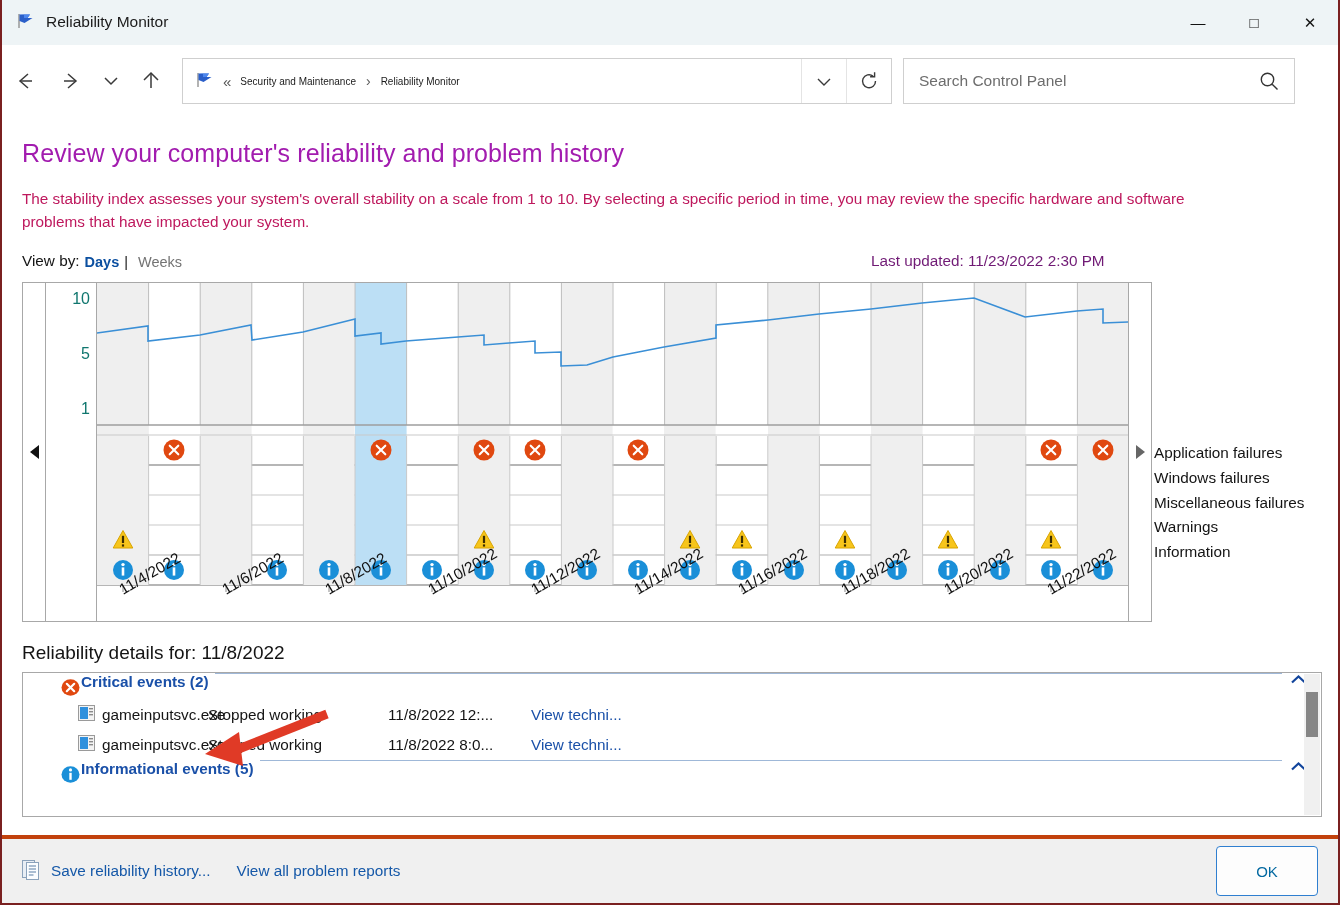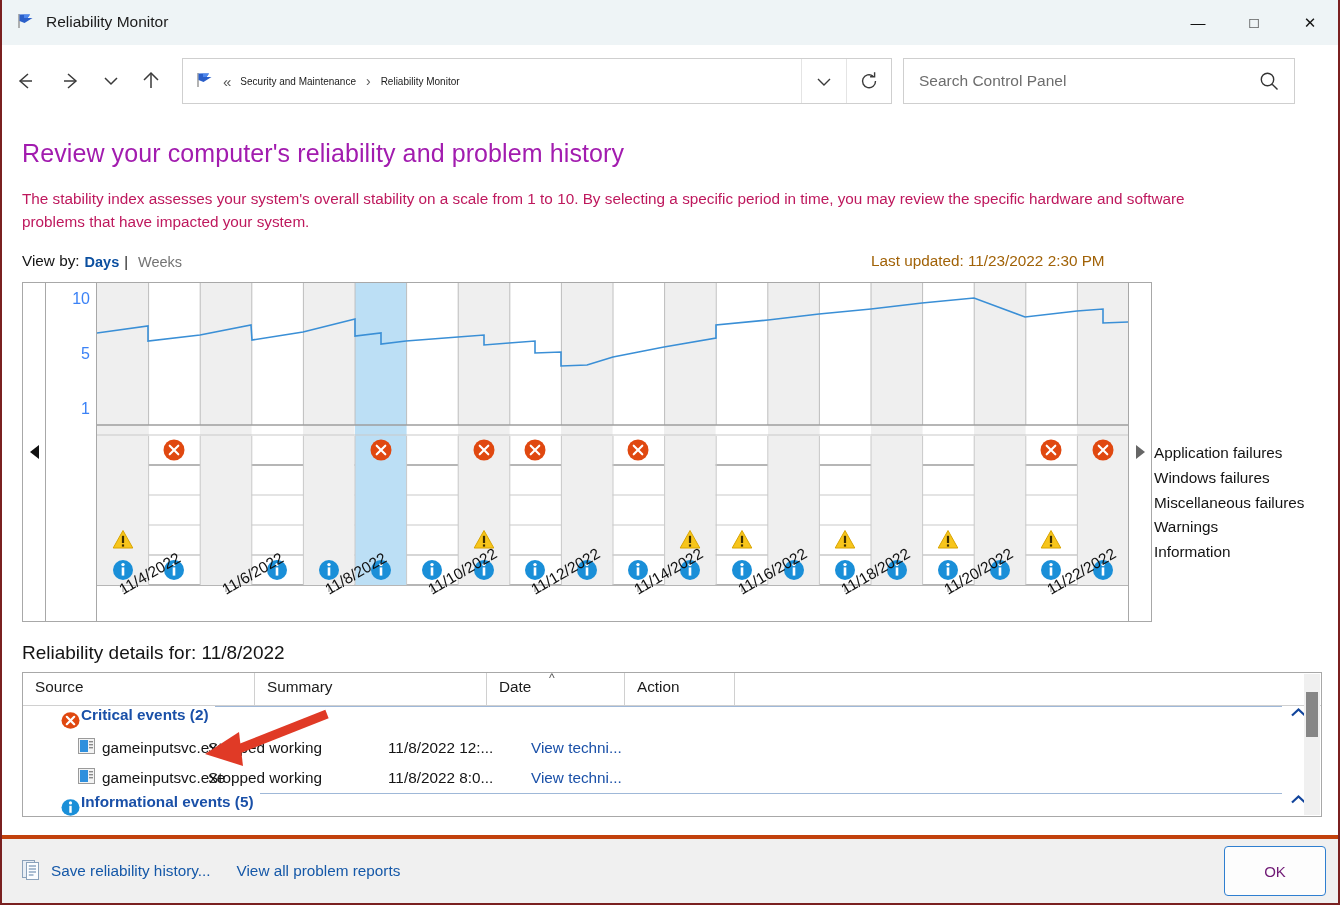--- a/index.html
+++ b/index.html
@@ -59,35 +59,35 @@
     font-size:25px;font-weight:400;color:#a21caf;margin:22px 0 0 0;letter-spacing:.1px;
   }
   p.desc{
     font-size:15.3px;line-height:1.5;color:#be185d;margin:20px 0 0 0;width:1190px;
   }
   .viewrow{display:flex;align-items:flex-end;margin-top:18px;}
   .viewby{font-size:15.3px;color:#141414;}
   .vb-link{color:#737373;margin-left:5px;}
   .vb-link.active{font-weight:bold;color:#0b4fa0;}
   .vb-pipe{color:#141414;margin:0 5px;}
-  .lastupd{position:absolute;left:869px;font-size:15.3px;color:#a16207;}
+  .lastupd{position:absolute;left:869px;font-size:15.3px;color:#701a75;}
   
   .chartwrap{
     position:relative;margin-top:12px;width:1130px;height:340px;
     box-sizing:border-box;border:1px solid #a8a8a8;background:#fff;
   }
   .leftarrow-col{position:absolute;left:0;top:0;width:22px;height:338px;
     border-right:1px solid #a8a8a8;display:flex;align-items:center;justify-content:center;background:#fff;}
   .rightarrow-col{position:absolute;right:0;top:0;width:22px;height:338px;
     border-left:1px solid #a8a8a8;display:flex;align-items:center;justify-content:center;background:#fff;}
   .tri{width:0;height:0;}
   .tri.l{border-top:7px solid transparent;border-bottom:7px solid transparent;border-right:9px solid #111;}
   .tri.r{border-top:7px solid transparent;border-bottom:7px solid transparent;border-left:9px solid #666;}
   .axis-col{position:absolute;left:23px;top:0;width:50px;height:338px;border-right:1px solid #a8a8a8;background:#fff;}
-  .ytick{position:absolute;right:6px;font-size:16px;color:#3b82f6;}
+  .ytick{position:absolute;right:6px;font-size:16px;color:#0f766e;}
   .plot{position:absolute;left:74px;top:0;right:23px;height:338px;overflow:hidden;}
   .plot svg{display:block;}
   .legend{position:absolute;left:1152px;top:441px;}
   .legend div{font-size:15.3px;color:#141414;line-height:24.8px;white-space:nowrap;}
   
   .details-label{font-size:19px;color:#141414;margin-top:20px;}
   .table-outer{
     margin-top:8px;width:1300px;height:145px;box-sizing:border-box;
     border:1px solid #a8a8a8;background:#fff;position:relative;overflow:hidden;
   }
@@ -109,23 +109,23 @@
   .vthumb{position:absolute;top:18px;left:2px;width:12px;height:45px;background:#868686;}
   .arrow-anno{position:absolute;left:185px;top:708px;pointer-events:none;}
   
   .footer{
     position:absolute;left:0;right:0;bottom:0;height:64px;background:#f0f0f0;
     border-top:4px solid #c2410c;display:flex;align-items:center;
   }
   .flink{color:#1558a8;font-size:15.3px;}
   .savewrap{display:flex;align-items:center;gap:9px;margin-left:20px;}
   .okbtn{
-    position:absolute;right:12px;width:102px;height:50px;box-sizing:border-box;
+    position:absolute;right:20px;width:102px;height:50px;box-sizing:border-box;
     border:1px solid #2f7fd0;background:#fdfdfd;border-radius:4px;
-    font-family:inherit;font-size:15px;color:#701a75;cursor:default;
+    font-family:inherit;font-size:15px;color:#0369a1;cursor:default;
   }
 </style>
 </head>
 <body>
 
 <div class="window">
 
   <div class="titlebar">
     <span class="title-flag">
       <svg width="20" height="20" viewBox="0 0 20 20">
@@ -428,29 +428,20 @@
       <div>Application failures</div>
       <div>Windows failures</div>
       <div>Miscellaneous failures</div>
       <div>Warnings</div>
       <div>Information</div>
     </div>
 
     <div class="details-label">Reliability details for: 11/8/2022</div>
 
     <div class="table-outer">
-      <div class="thead">
-        <div class="th" style="width:232px">Source</div>
-        <div class="th" style="width:232px">Summary</div>
-        <div class="th" style="width:138px;position:relative">
-          <span>Date</span>
-          <span class="sort-caret">^</span>
-        </div>
-        <div class="th" style="width:110px">Action</div>
-      </div>
 
       <div class="grp">
         <span class="grp-ic">
           <svg width="19" height="19" viewBox="0 0 19 19">
             <ellipse cx="9.5" cy="9.5" rx="9" ry="8.3" fill="#e04810"></ellipse>
             <path d="M5.8 5.8 L13.2 13.2 M13.2 5.8 L5.8 13.2" stroke="#fff" stroke-width="2.2" stroke-linecap="round"></path>
           </svg>
         </span>
         <span class="grp-txt">Critical events (2)</span>
         <span class="grp-rule"></span>

